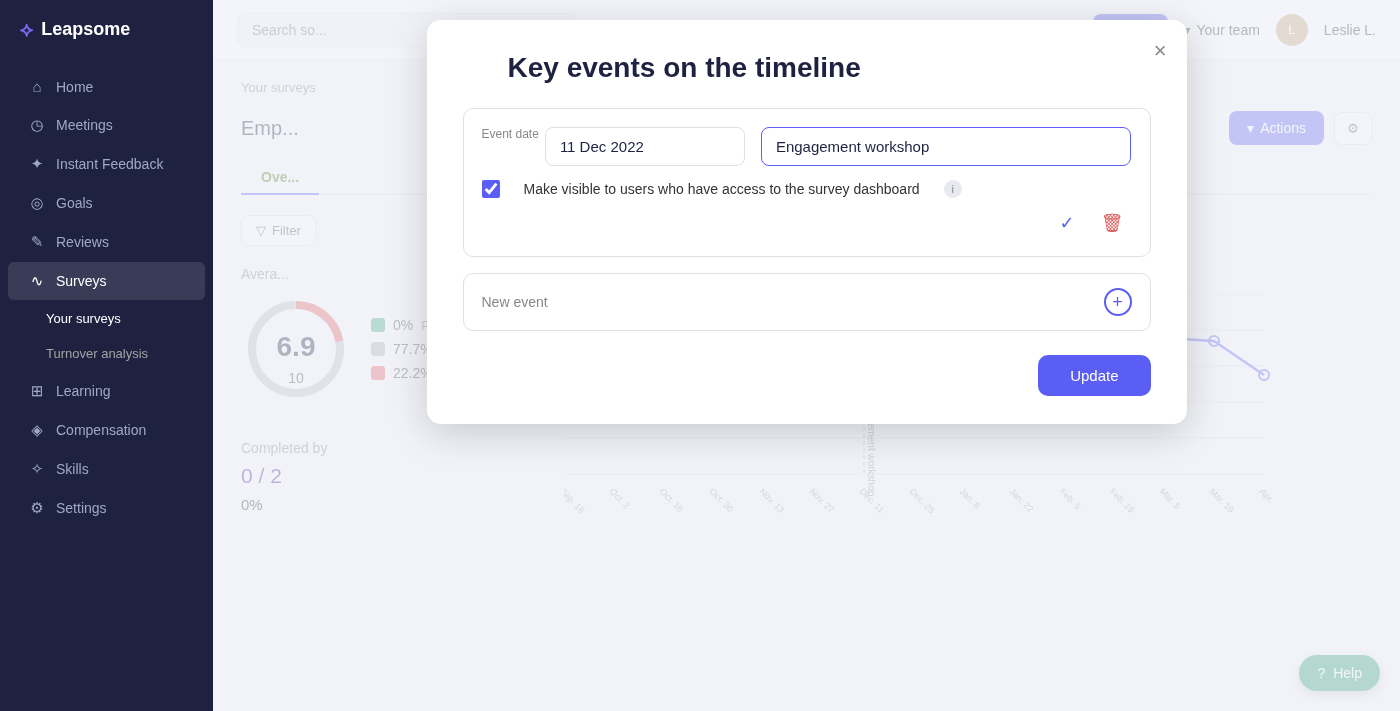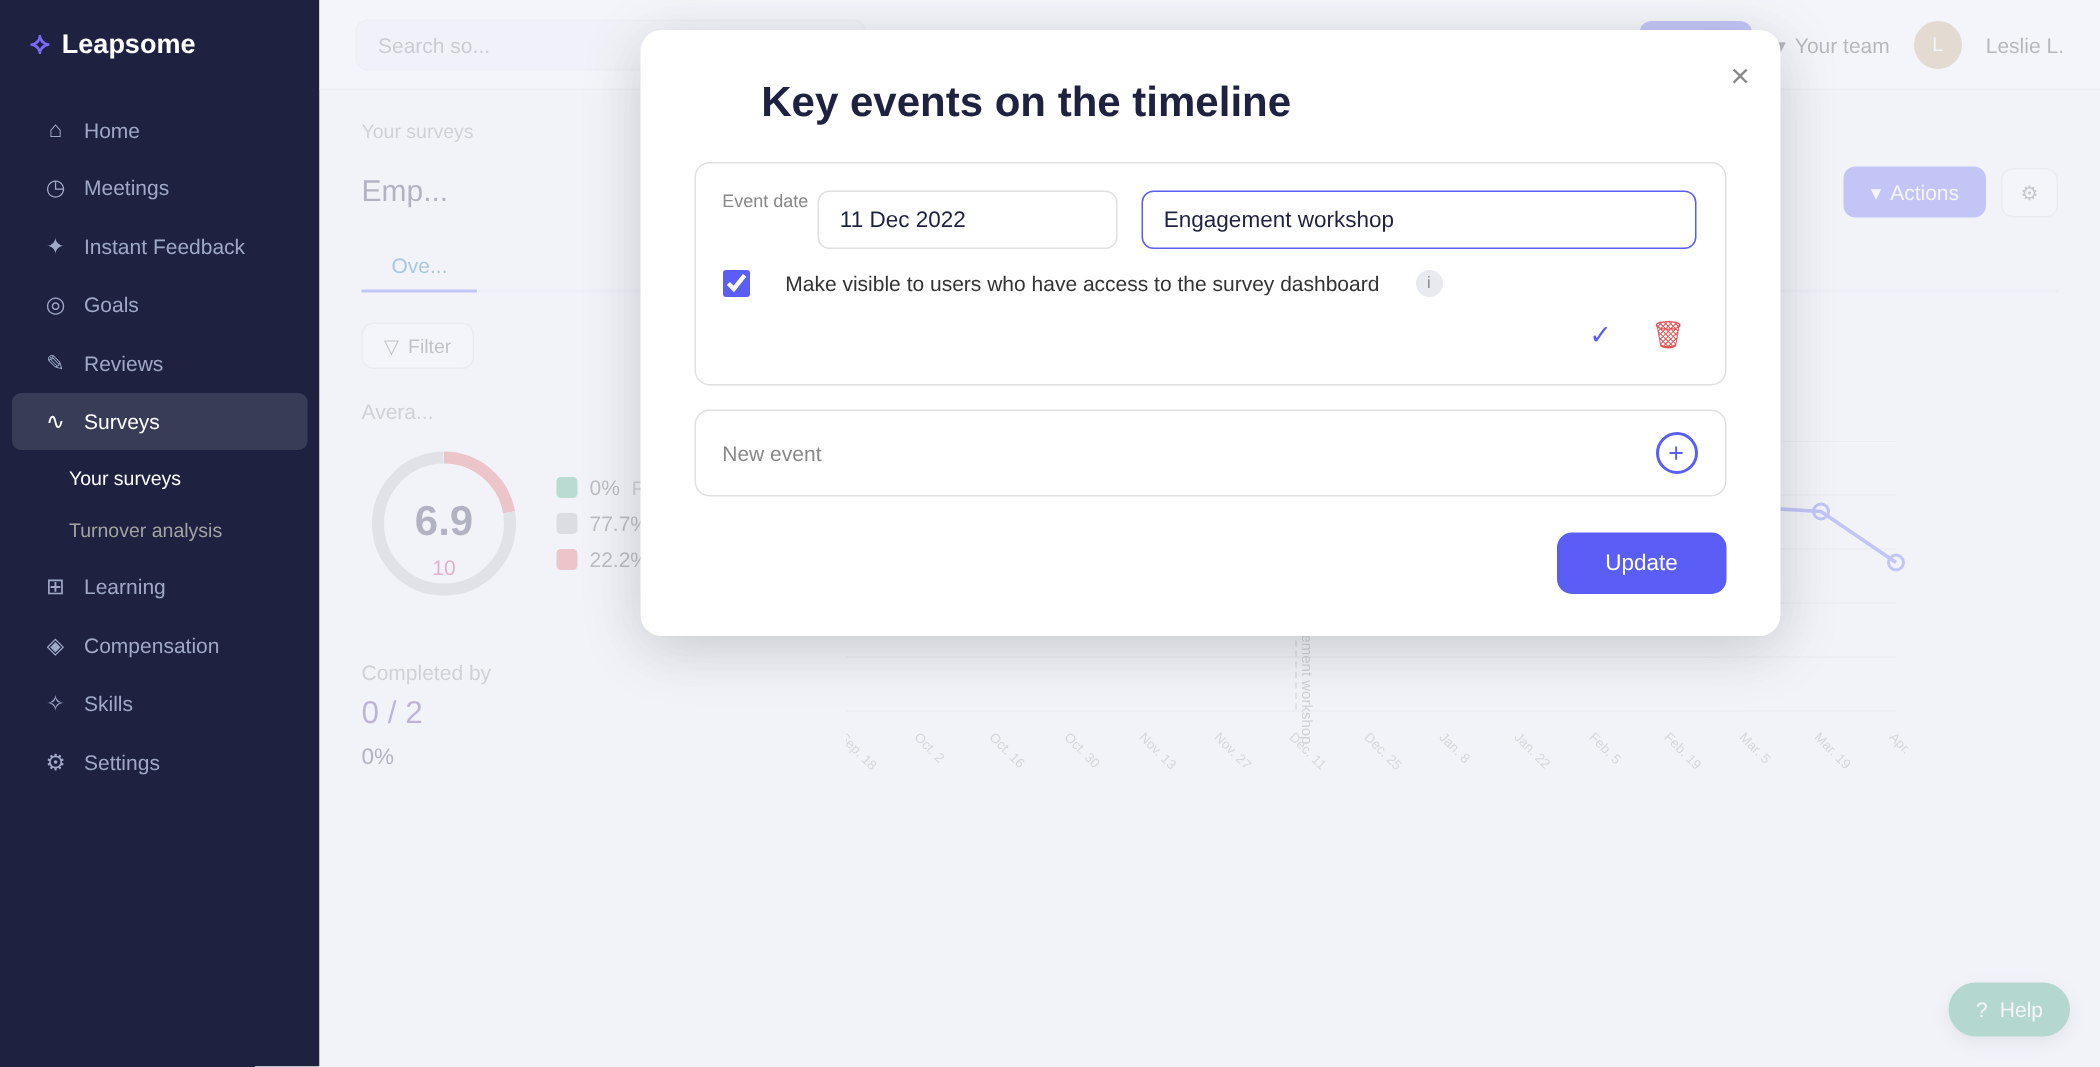--- a/index.html
+++ b/index.html
@@ -156,21 +156,21 @@
       margin-bottom: 20px;
     }
     .tab {
       padding: 8px 20px;
       font-size: 14px;
       color: #888;
       cursor: pointer;
       border-bottom: 2px solid transparent;
       margin-bottom: -2px;
     }
-    .tab.active { color: #0369a1; border-bottom-color: #5b5ef4; font-weight: 400; }
+    .tab.active { color: #4d7c0f; border-bottom-color: #5b5ef4; font-weight: 700; }
 
     .filter-row {
       display: flex;
       align-items: center;
       gap: 10px;
       margin-bottom: 20px;
     }
     .filter-btn {
       display: flex; align-items: center; gap: 6px;
       border: 1px solid #e0e0e0; background: #fff;
@@ -195,21 +195,21 @@
       font-size: 28px;
       font-weight: 700;
       color: #1e2240;
     }
     .gauge-denom {
       position: absolute;
       bottom: 18px;
       left: 50%;
       transform: translateX(-50%);
       font-size: 14px;
-      color: #be185d;
+      color: #404040;
     }
 
     .legend { display: flex; flex-direction: column; gap: 8px; }
     .legend-item { display: flex; align-items: center; gap: 8px; font-size: 14px; color: #444; }
     .legend-dot { width: 14px; height: 14px; border-radius: 3px; flex-shrink: 0; }
 
     
     .modal-backdrop {
       position: absolute;
       top: 0; left: 0; right: 0; bottom: 0;

